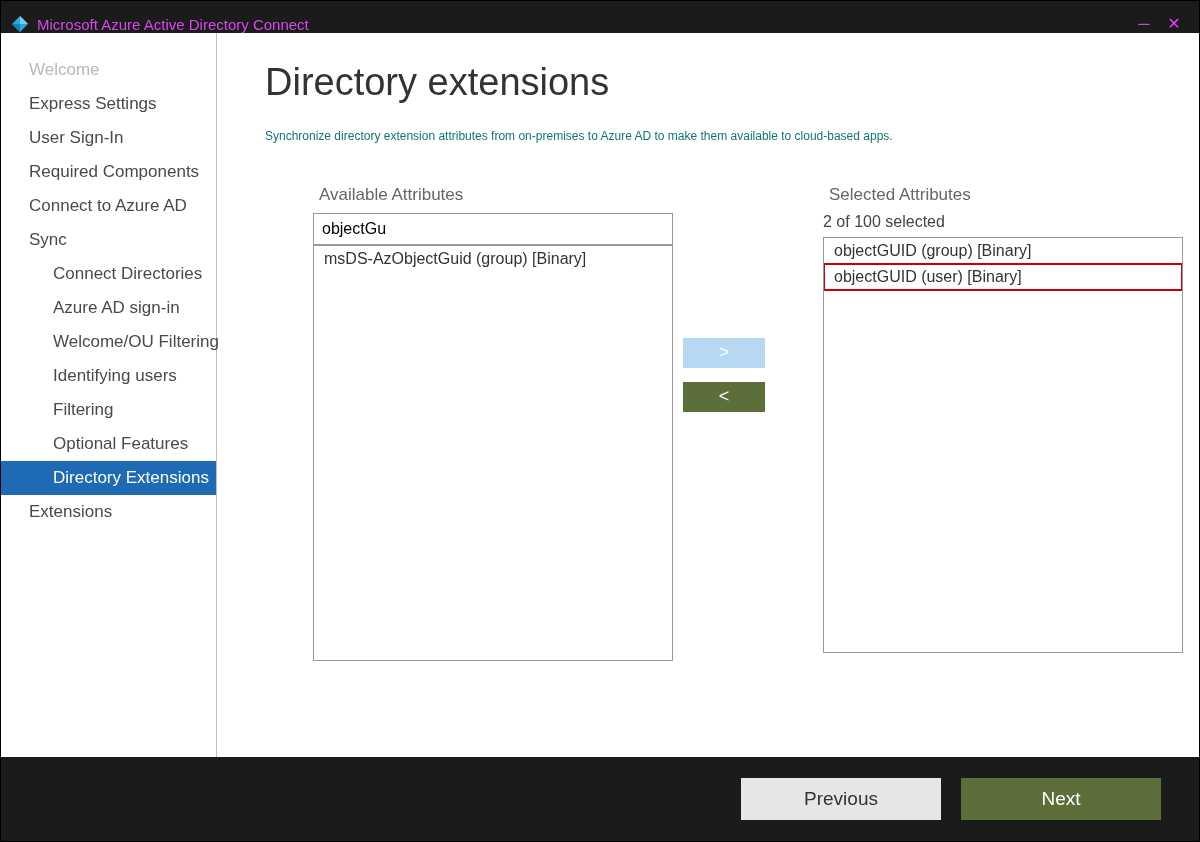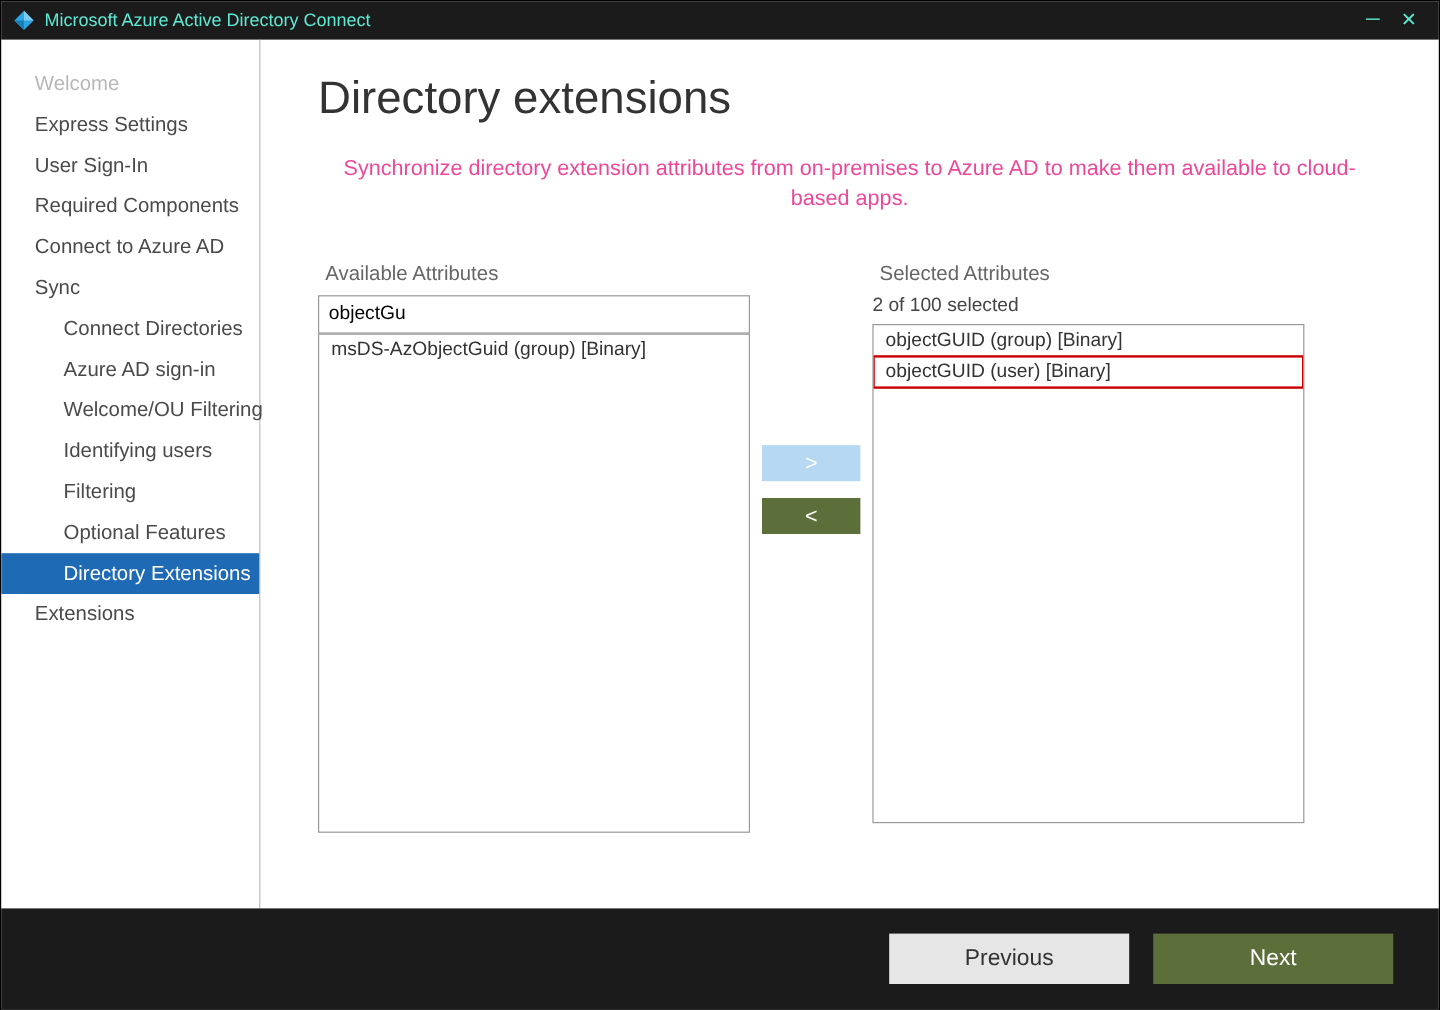--- a/index.html
+++ b/index.html
@@ -15,23 +15,23 @@
     margin: 0 auto;
     border: 1px solid #000;
     display: flex;
     flex-direction: column;
     background: #fff;
   }
   
   .title-bar {
     height: 32px;
     background: #1b1b1b;
-    color: #5eead4;
-    display: flex;
-    align-items: center;
+    color: #d946ef;
+    display: flex;
+    align-items: flex-end;
     padding: 0 10px;
     font-size: 15px;
   }
   .title-bar .app-icon {
     width: 18px;
     height: 18px;
     margin-right: 8px;
     display: inline-flex;
     align-items: center;
     justify-content: center;
@@ -82,34 +82,34 @@
     display: flex;
     flex-direction: column;
   }
   .page-title {
     font-size: 38px;
     font-weight: 300;
     color: #333;
     margin: 0 0 24px 0;
   }
   .description {
-    font-size: 18px;
-    color: #ec4899;
+    font-size: 12px;
+    color: #0f766e;
     margin: 0 0 40px 0;
     line-height: 1.4;
-    text-align: center;
   }
   .columns {
     display: flex;
     align-items: flex-start;
     gap: 10px;
   }
   .col {
     display: flex;
     flex-direction: column;
+    margin-left: 48px;
   }
   .col-label {
     font-size: 17px;
     color: #666;
     margin: 0 0 8px 6px;
   }
   .search-input {
     width: 360px;
     height: 32px;
     border: 1px solid #999;

